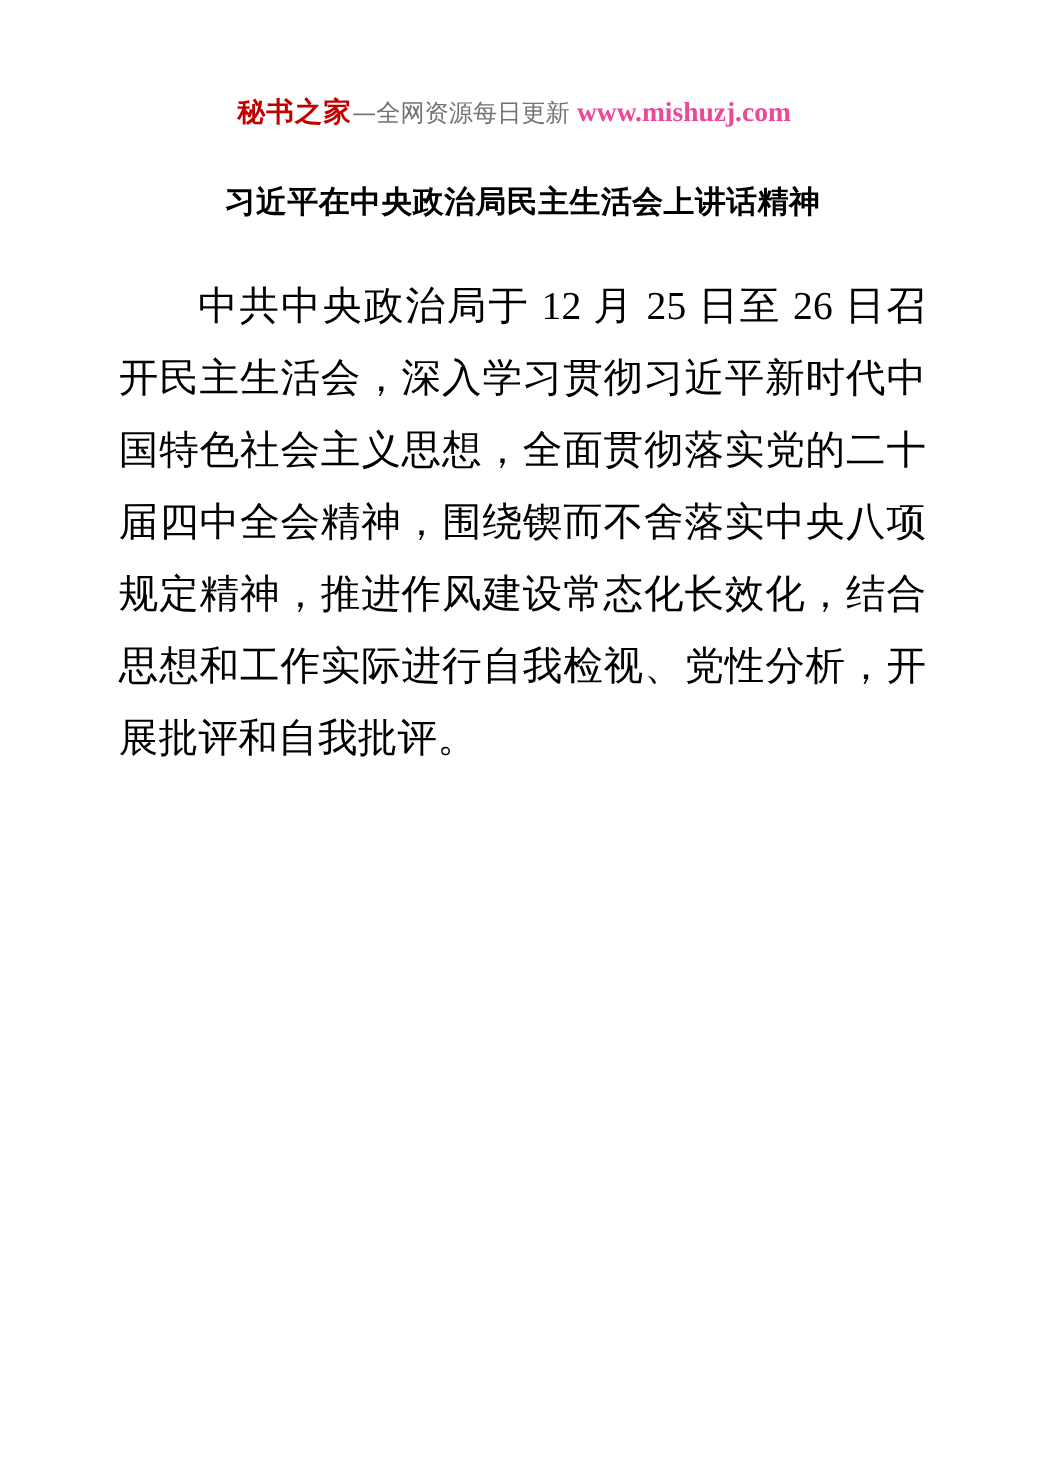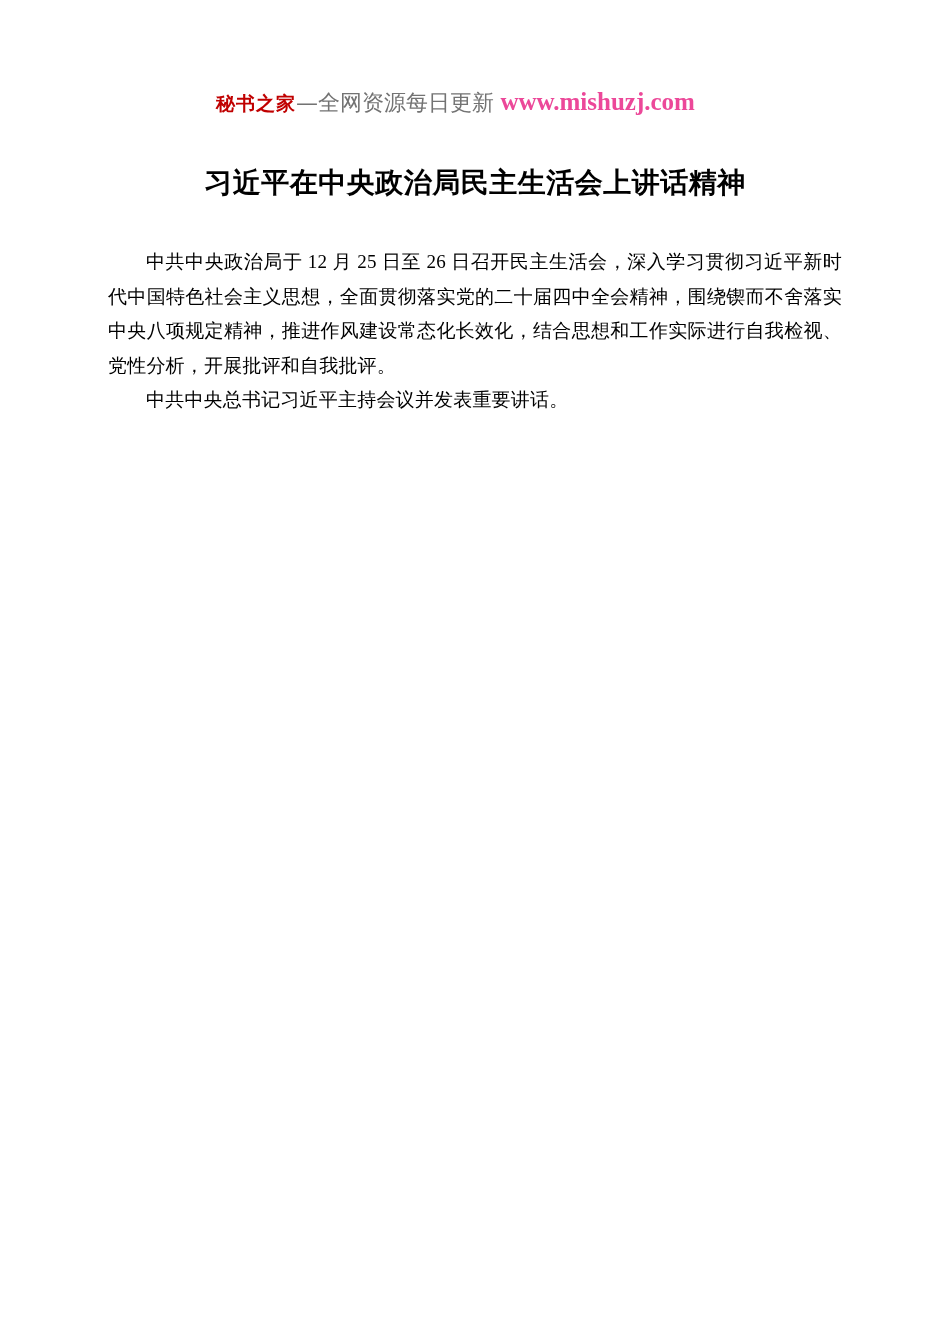--- a/index.html
+++ b/index.html
@@ -28,21 +28,21 @@
     font-size: 26px;
     line-height: 1.2;
     white-space: nowrap;
     padding-left: 108px;
     box-sizing: border-box;
   }
   .header-banner .brand {
     color: #c00000;
     font-family: "DejaVu Sans", sans-serif;
     font-weight: bold;
-    font-size: 19px;
+    font-size: 25px;
     letter-spacing: 1px;
   }
   .header-banner .tagline {
     color: #737373;
     font-family: "DejaVu Sans", sans-serif;
     font-size: 22px;
     font-weight: normal;
   }
   .header-banner .site-url {
     color: #ec4899;
@@ -57,21 +57,21 @@
     font-family: "DejaVu Sans", sans-serif;
     font-weight: bold;
     font-size: 28px;
     line-height: 1.42;
     letter-spacing: 0.5px;
     padding: 0 40px;
   }
 
   .body-text {
     margin-top: 42px;
-    font-size: 19px;
+    font-size: 36px;
     line-height: 1.82;
     text-align: justify;
     text-justify: inter-ideograph;
     letter-spacing: 0.2px;
   }
   .body-text p {
     margin: 0;
     text-indent: 2em;
   }
   .body-text b {
@@ -85,16 +85,15 @@
 <div class="page">
 
   <div class="header-banner">
     <span class="brand">秘书之家</span><span class="tagline">—全网资源每日更新</span> <span class="site-url">www.mishuzj.com</span>
   </div>
 
   <h1 class="doc-title">习近平在中央政治局民主生活会上讲话精神</h1>
 
   <div class="body-text" id="body-container">
       <p><span>中共中央政治局于 12 月 25 日至 26 日召开民主生活会，深入学习贯彻习近平新时代中国特色社会主义思想，全面贯彻落实党的二十届四中全会精神，围绕锲而不舍落实中央八项规定精神，推进作风建设常态化长效化，结合思想和工作实际进行自我检视、党性分析，开展批评和自我批评。</span></p>
-      <p><span>中共中央总书记习近平主持会议并发表重要讲话。</span></p>
     </div>
 
 </div>
 
 </body></html>

